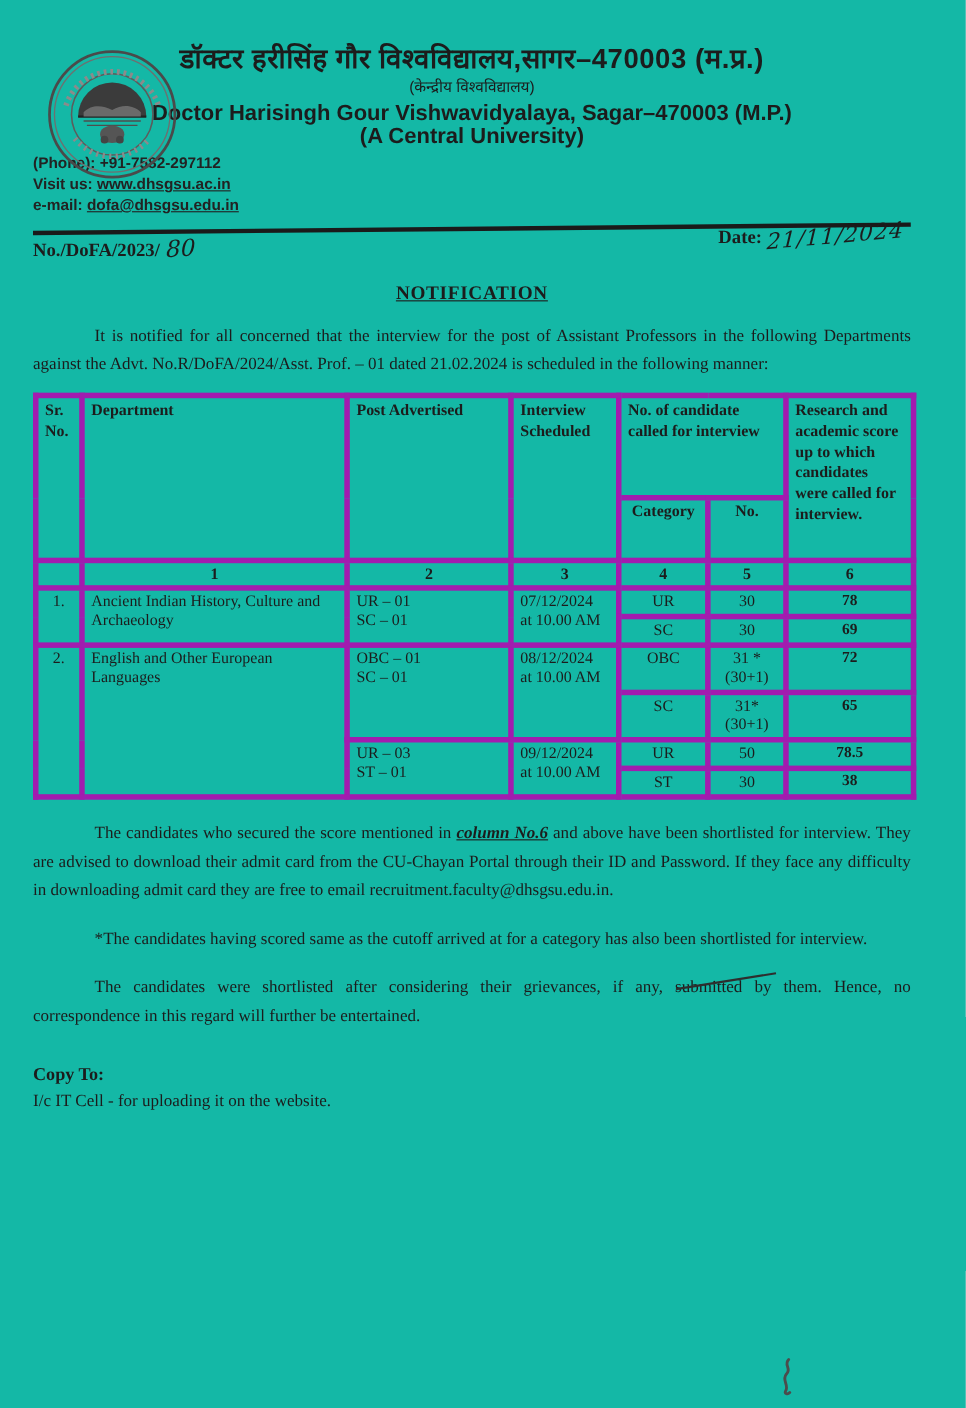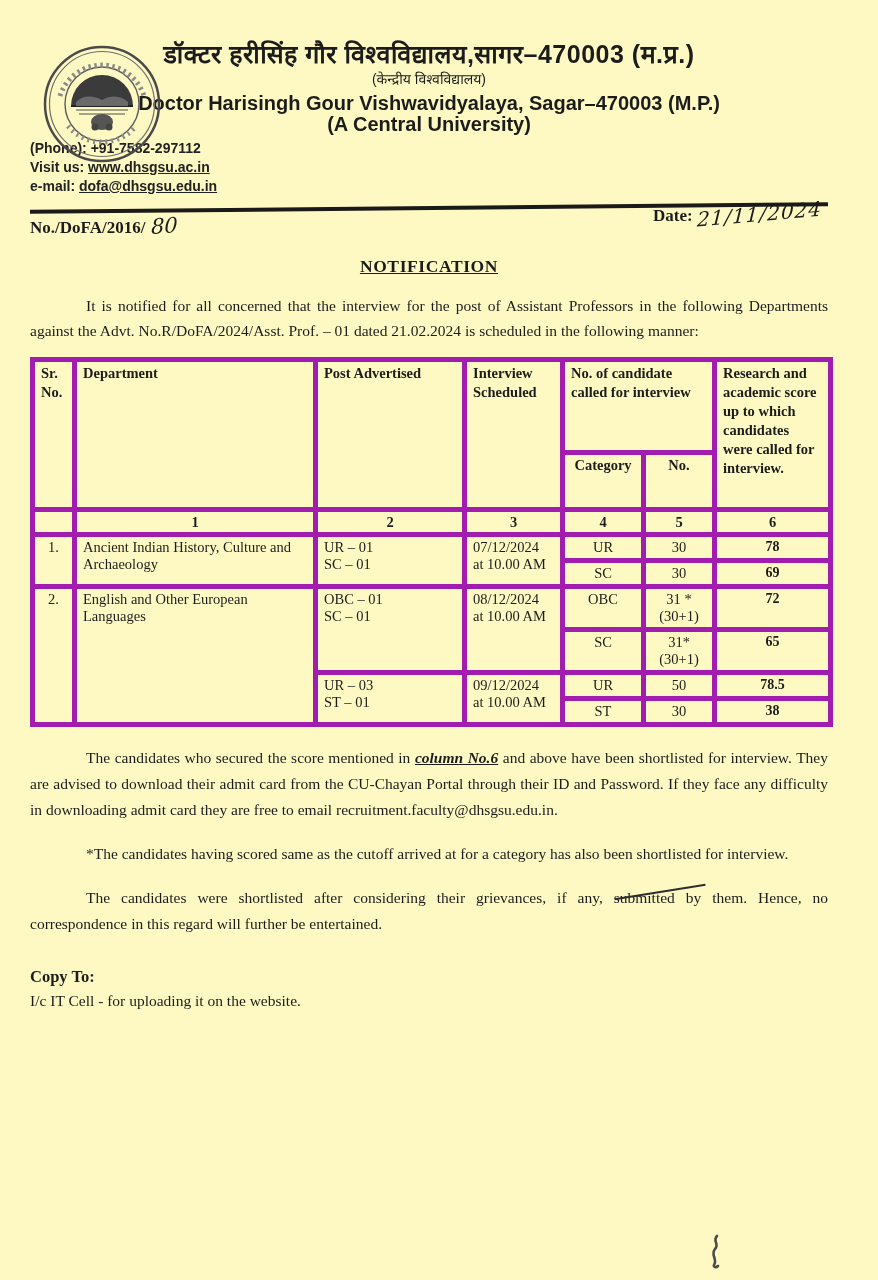--- a/index.html
+++ b/index.html
@@ -1,18 +1,18 @@
 <!DOCTYPE html>
 <html><head>
 <meta charset="utf-8">
 <style>
   html,body{margin:0;padding:0;background:#d8d8d8;}
   .page{
     position:relative;width:878px;height:1280px;margin:0 auto;
-    background:#fef9c3;overflow:hidden;
+    background:#14b8a6;overflow:hidden;
     font-family:"Liberation Serif",serif;color:#1c1c1c;
   }
   .content{position:absolute;left:30px;top:38px;width:798px;}
 
   
   .letterhead{position:relative;text-align:center;}
   .logo{position:absolute;left:12px;top:6px;width:120px;height:120px;}
   .title-hi{font-family:"Liberation Sans",sans-serif;font-weight:bold;font-size:25px;line-height:32px;letter-spacing:0.5px;}
   .subtitle-hi{font-family:"Liberation Sans",sans-serif;font-size:14px;line-height:18px;}
   .title-en{font-family:"Liberation Sans",sans-serif;font-weight:bold;font-size:20px;line-height:26px;margin-top:2px;}
@@ -102,21 +102,21 @@
 
     <div class="contact">
       <div>(Phone): +91-7582-297112</div>
       <div><span>Visit us: </span><span class="u">www.dhsgsu.ac.in</span></div>
       <div><span>e-mail: </span><span class="u">dofa@dhsgsu.edu.in</span></div>
     </div>
 
     <div class="rule"></div>
 
     <div class="refrow">
-      <div class="ref-no"><span>No./DoFA/2016/</span><span class="hand">80</span></div>
+      <div class="ref-no"><span>No./DoFA/2023/</span><span class="hand">80</span></div>
       <div class="date"><span>Date:</span><span class="hand">21/11/2024</span></div>
     </div>
 
     <div class="notif">NOTIFICATION</div>
 
     <p class="intro">It is notified for all concerned that the interview for the post of Assistant Professors in the following Departments against the Advt. No.R/DoFA/2024/Asst. Prof. – 01 dated 21.02.2024 is scheduled in the following manner:</p>
 
     <table class="sched">
       <colgroup>
         <col style="width:42px">

